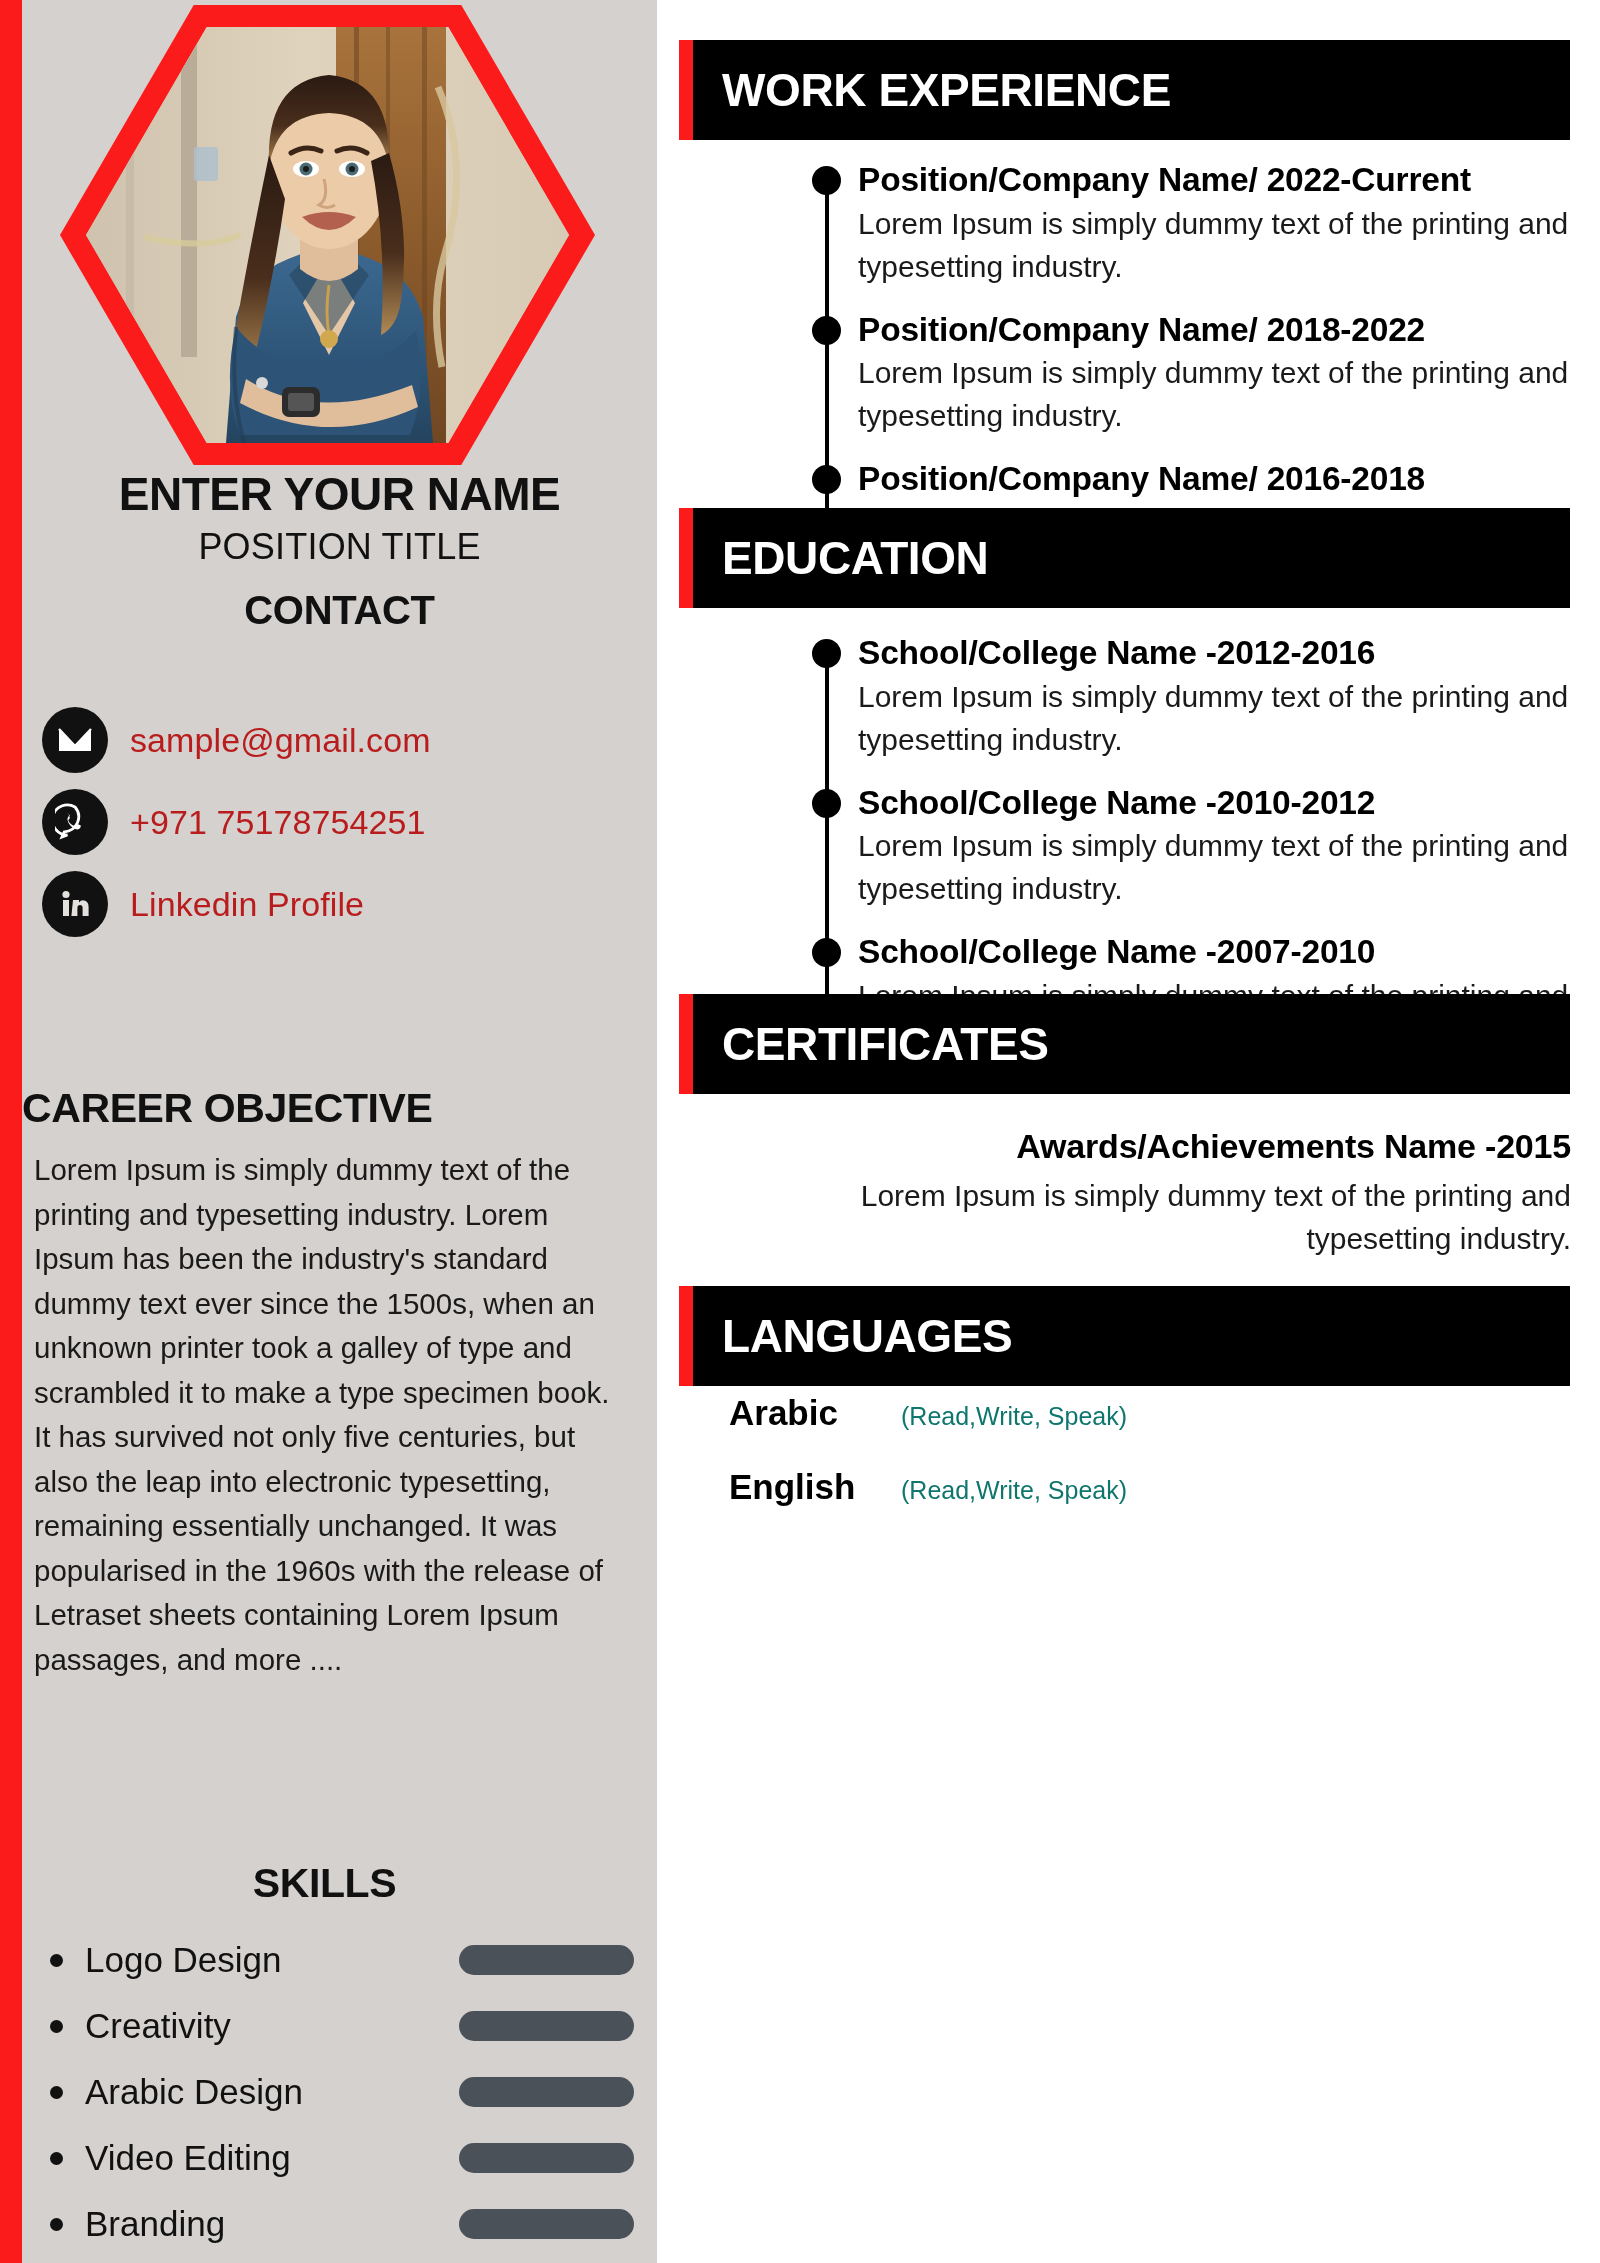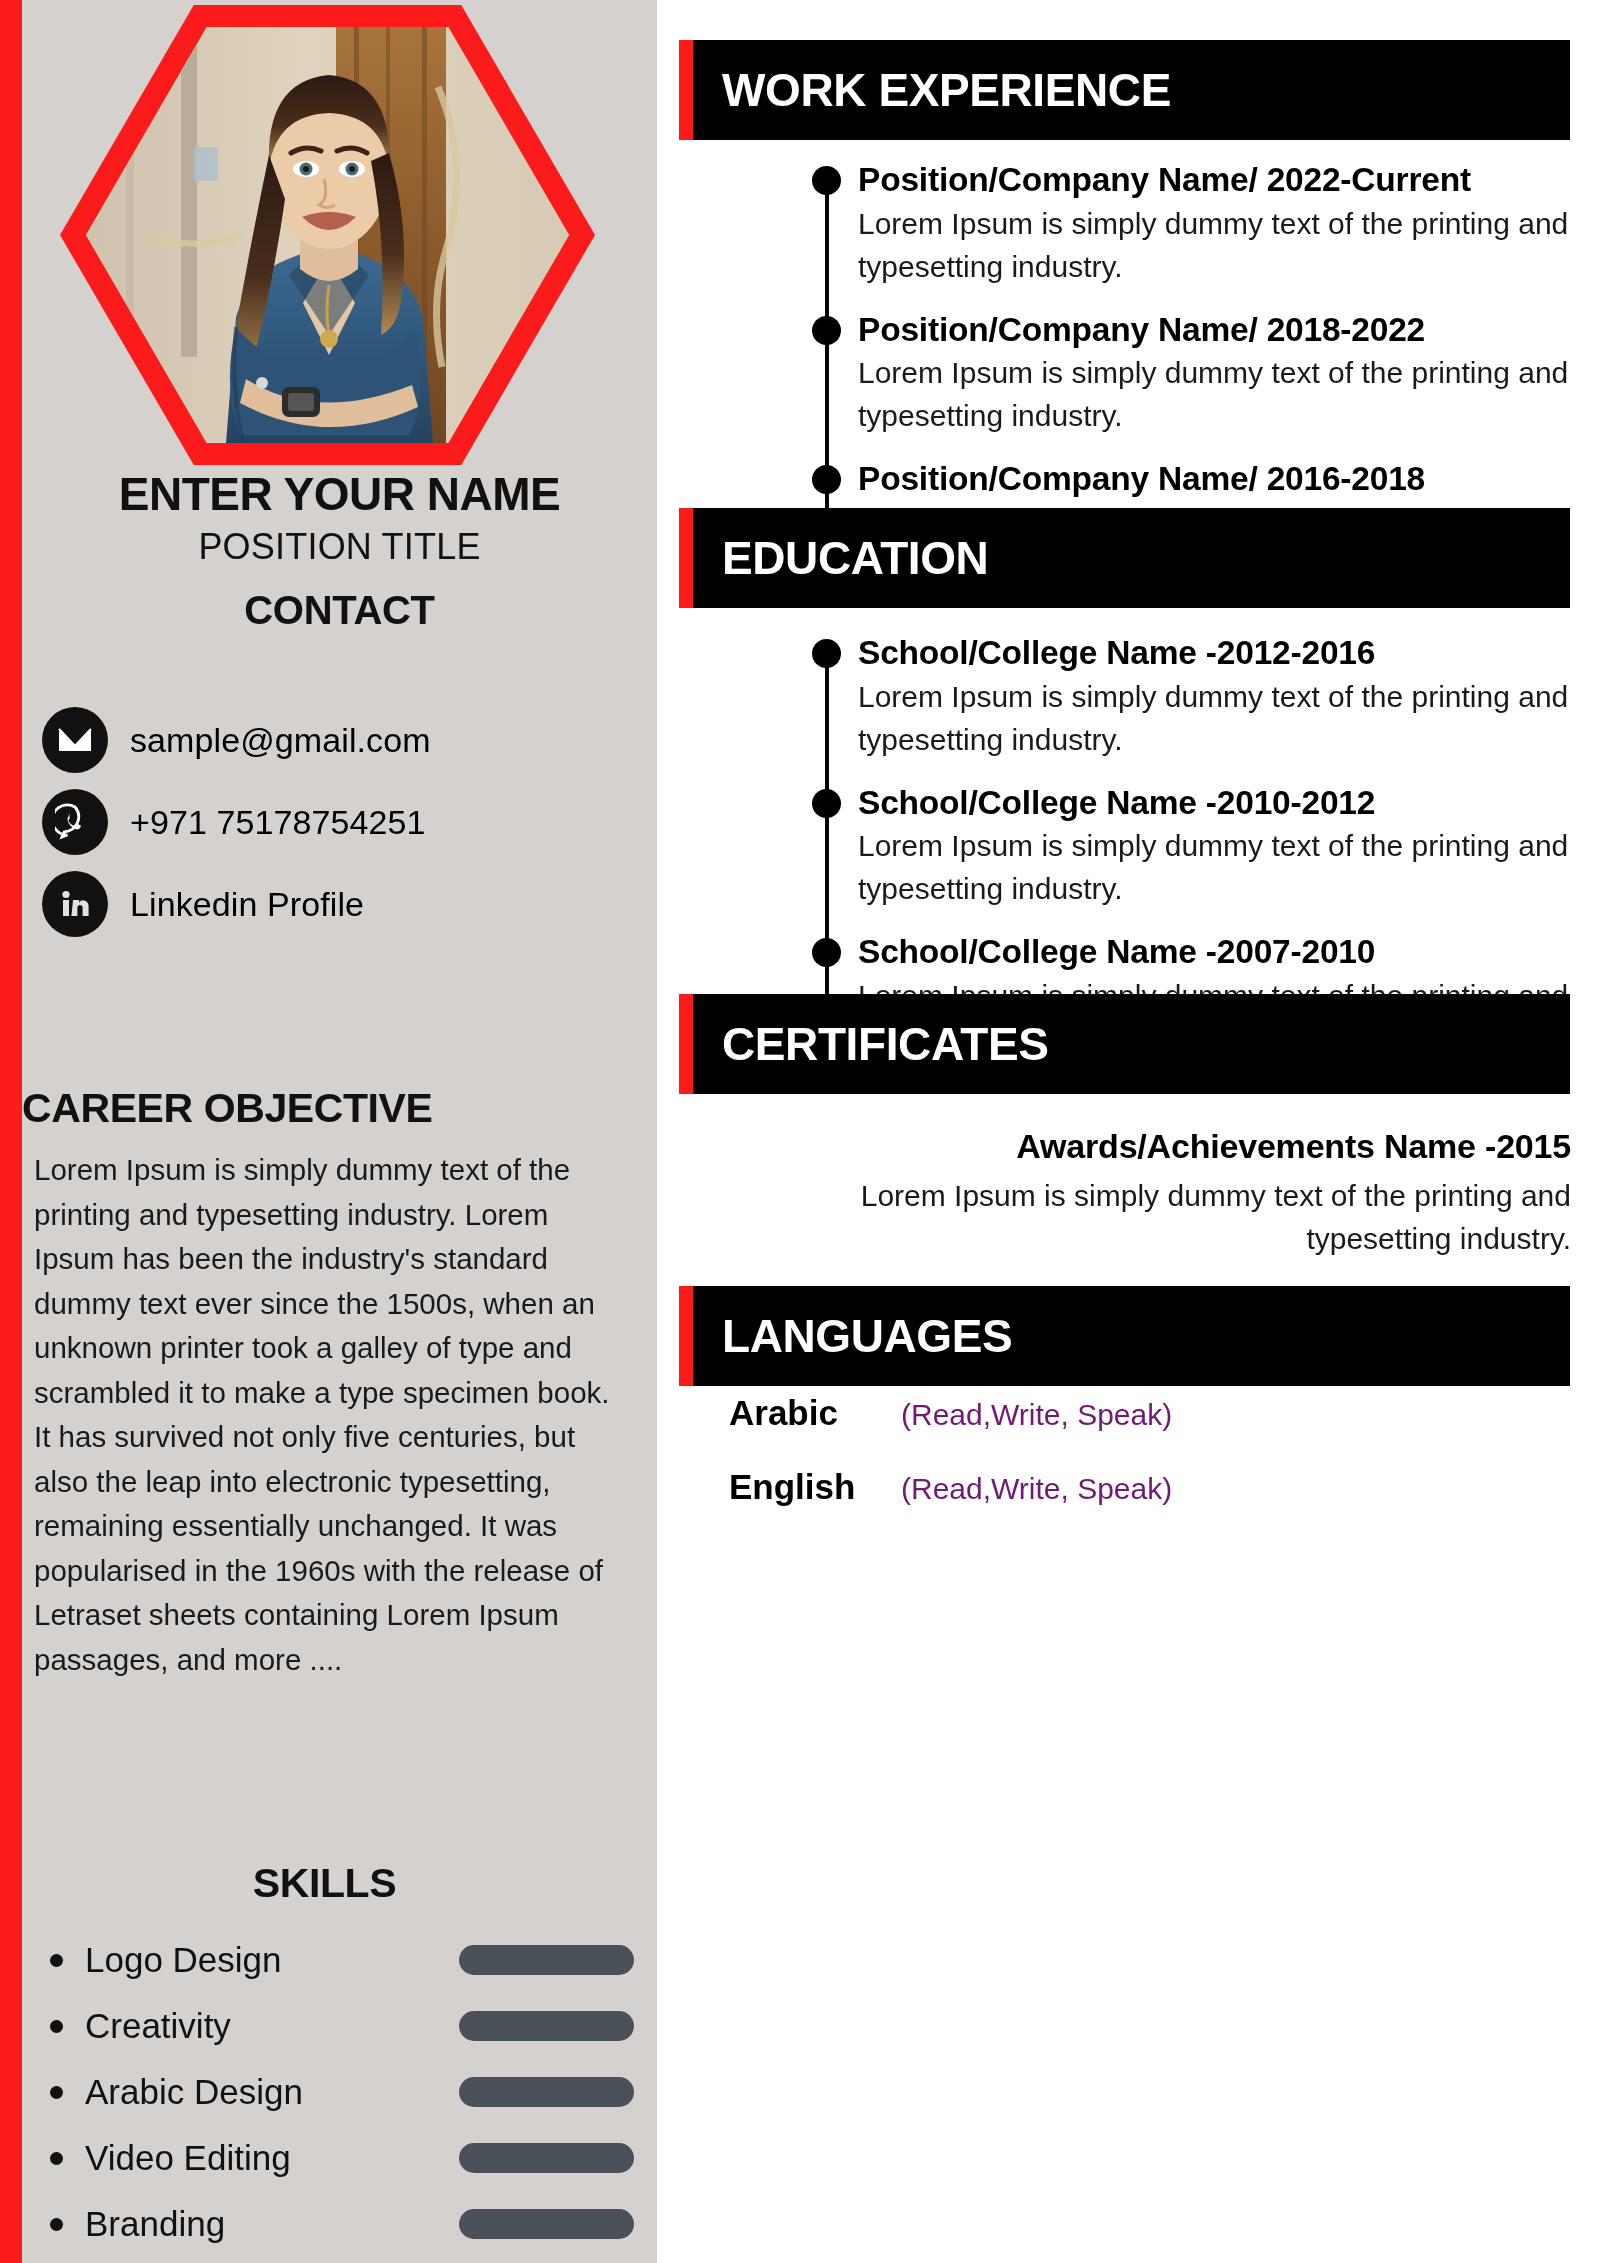--- a/index.html
+++ b/index.html
@@ -58,21 +58,21 @@
   .contact-list { position:absolute; left:42px; top:700px; width:600px; }
   .contact-row {
     display:flex; align-items:center; height:80px; margin-bottom:2px;
   }
   .contact-icon {
     width:66px; height:66px; border-radius:50%; background:#111;
     display:flex; align-items:center; justify-content:center; flex:0 0 66px;
   }
   .contact-icon svg { display:block; }
   .contact-text {
-    margin-left:22px; font-size:34px; color:#000000; font-weight:400;
+    margin-left:22px; font-size:34px; color:#b91c1c; font-weight:400;
     letter-spacing:0.1px;
   }
 
   .objective-heading {
     position:absolute; left:22px; top:1085px; width:635px; text-align:left;
     font-size:41px; font-weight:bold; color:#111; letter-spacing:-0.4px;
   }
   .objective-body {
     position:absolute; left:34px; top:1148px; width:600px;
     font-size:29.5px; line-height:44.5px; color:#1a1a1a; font-weight:400;
@@ -143,21 +143,21 @@
   }
   .cert-desc {
     font-size:30px; line-height:43px; color:#1a1a1a; margin-top:8px;
   }
 
   .lang-block { position:absolute; left:72px; width:860px; }
   .lang-row { display:flex; align-items:baseline; height:74px; }
   .lang-name {
     font-size:35px; font-weight:bold; color:#000; width:172px; flex:0 0 172px;
   }
-  .lang-prof { font-size:30px; color:#701a75; font-weight:400; }
+  .lang-prof { font-size:25px; color:#0f766e; font-weight:400; }
 </style>
 </head>
 <body>
 
 <div class="page">
 
   <div class="sidebar">
     <div class="red-stripe"></div>
 
     <div class="photo-wrap">

